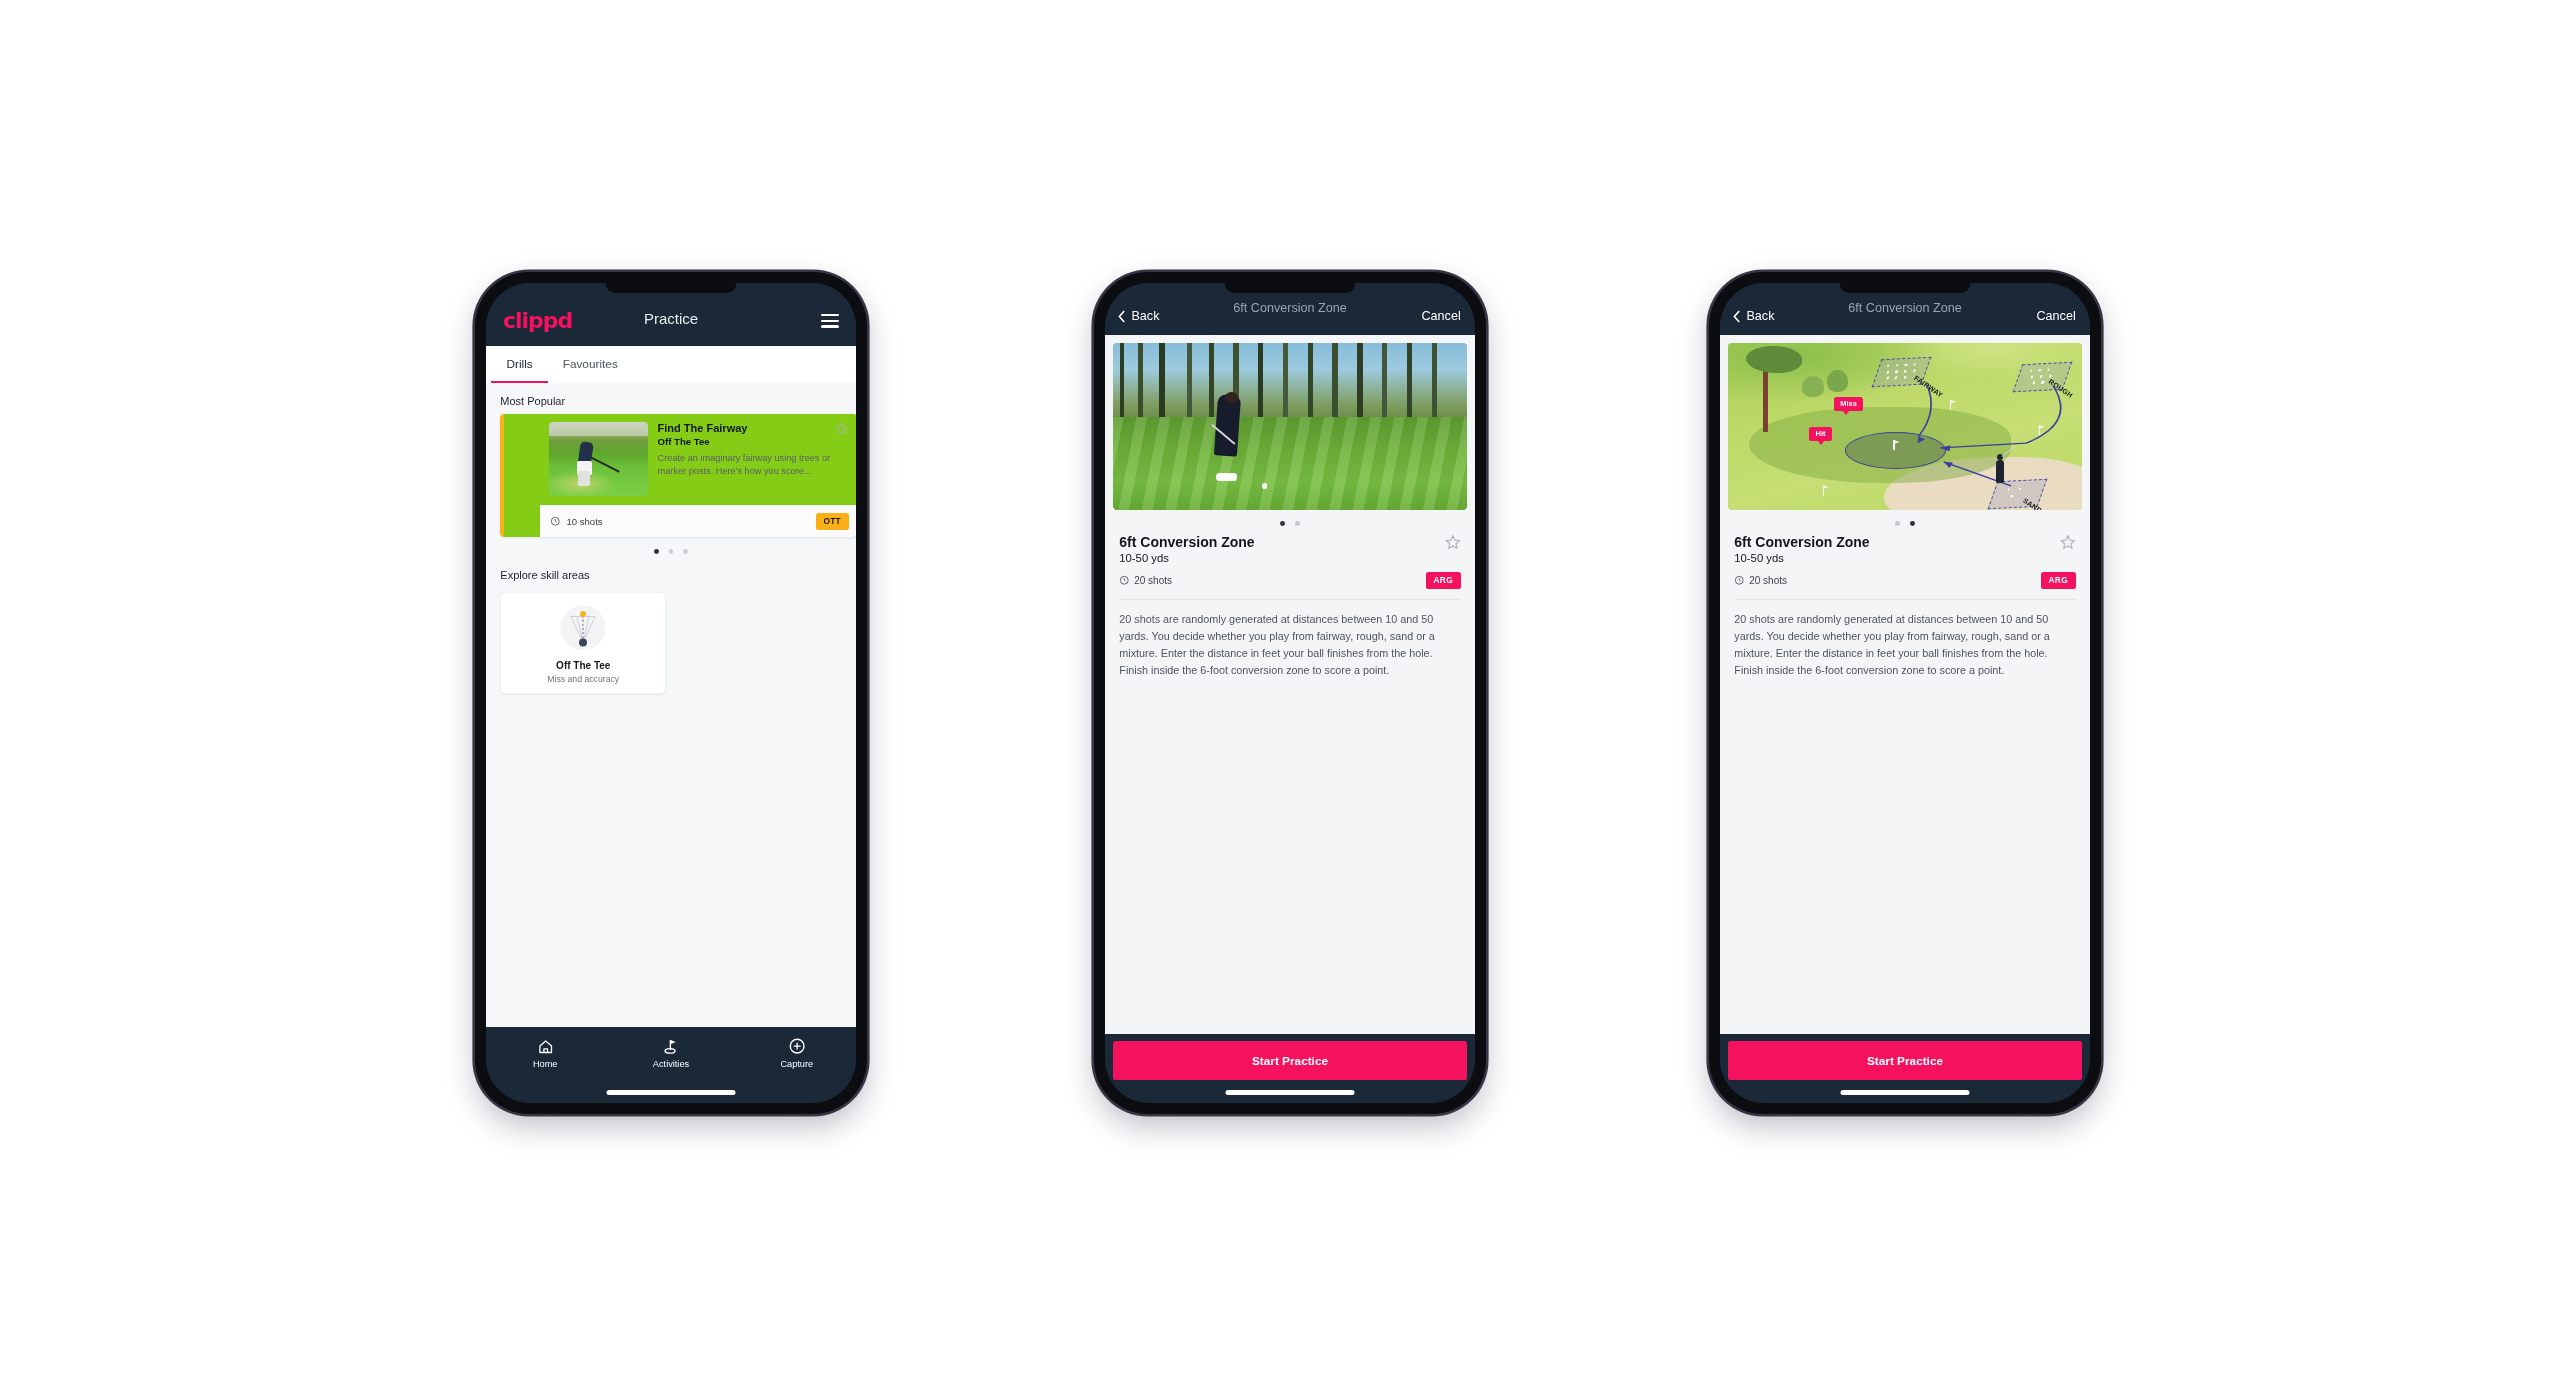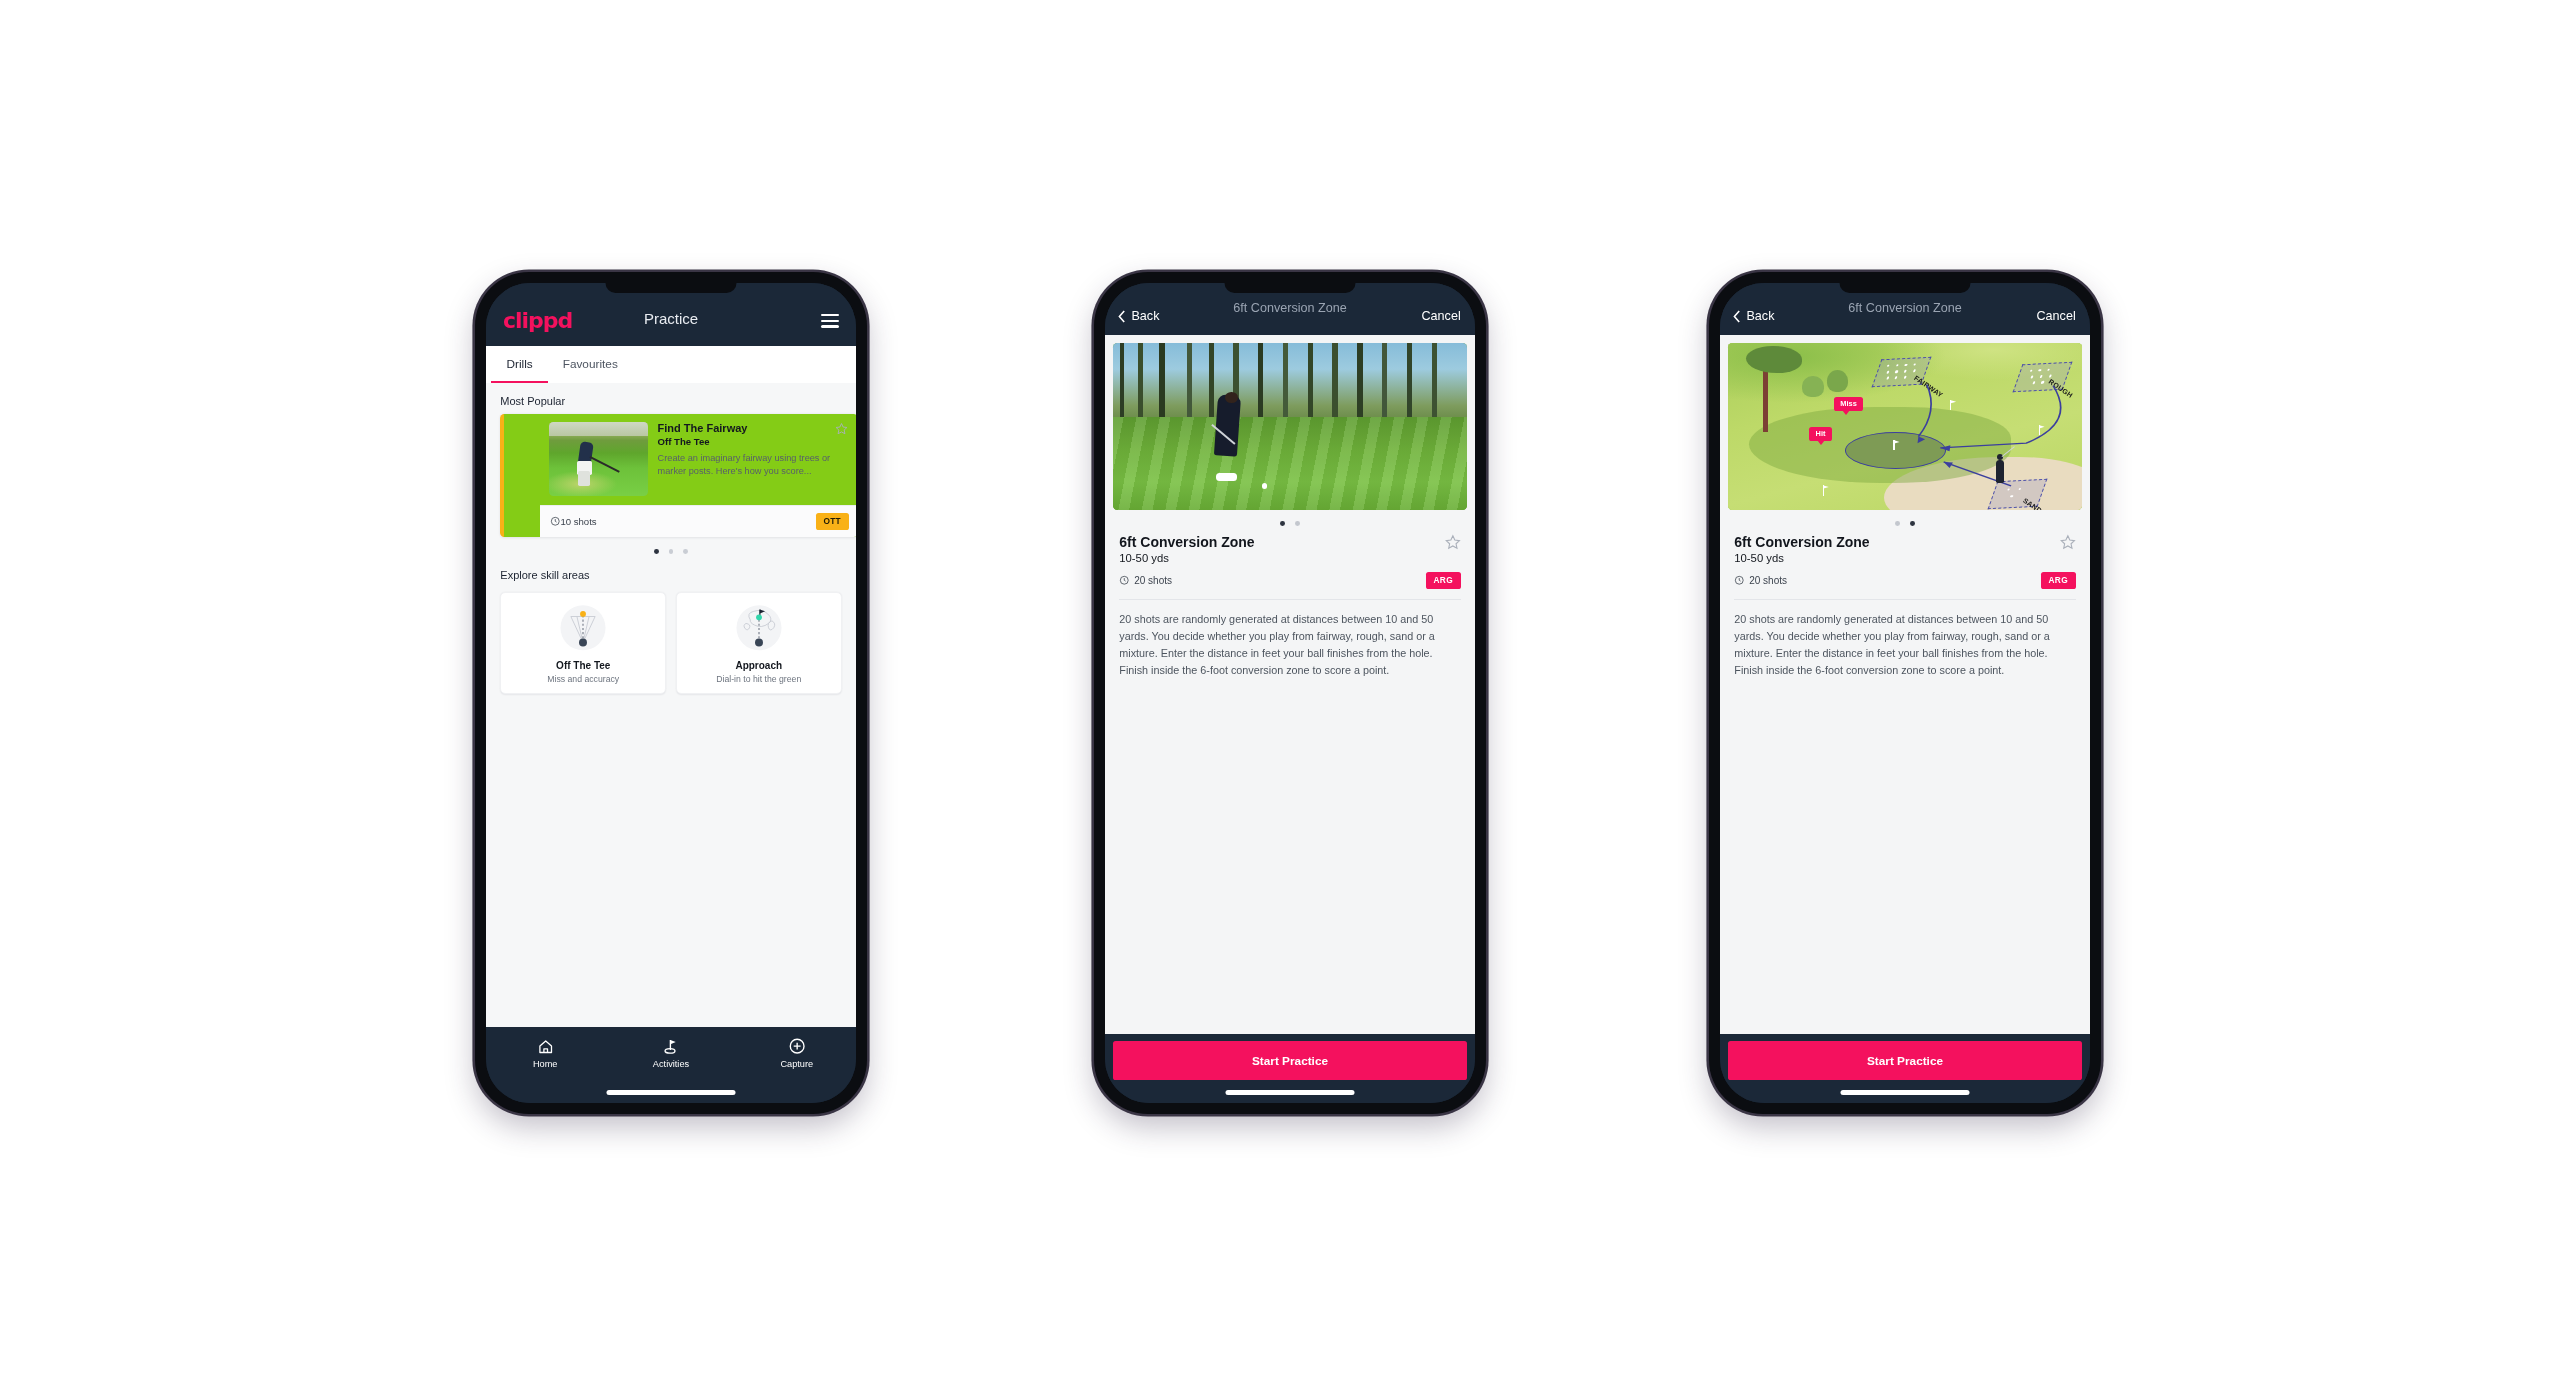--- a/index.html
+++ b/index.html
@@ -144,21 +144,21 @@
   .drill-desc { font-size: 9.2px; line-height: 1.42; color: #585f6b; margin-top: 5.2px; }
   .star {
     width: 13px; height: 13px; flex: 0 0 auto; margin-left: 5.2px;
     color: #aab0ba;
   }
   .drill-foot {
     border-top: 0.9px solid #eceef1;
     display: flex; align-items: center; justify-content: space-between;
     padding: 7px 9.6px; background: #fbfbfc;
   }
-  .shots { display: flex; align-items: center; gap: 0; font-size: 9.6px; color: #3c434e; }
+  .shots { display: flex; align-items: center; gap: 6px; font-size: 9.6px; color: #3c434e; }
   .clock-ico { width: 10.5px; height: 10.5px; }
   .badge {
     font-size: 8.3px; font-weight: 700; color: #1e1a06;
     background: #f9b117; border-radius: 2.6px; padding: 3.5px 7.8px; letter-spacing: 0.3px;
   }
   .badge.arg { background: #f4115e; color: #fff; }
 
   .dots { display: flex; justify-content: center; gap: 9.6px; padding: 12.2px 0 3.5px 0; }
   .dot { width: 4.8px; height: 4.8px; border-radius: 50%; background: #c9cdd4; }
   .dot.on { background: #2d3440; }
@@ -380,37 +380,20 @@
                 <path d="M30 44 L37 14" stroke="#c6cad2" stroke-width="1" fill="none"></path>
                 <path d="M30 44 L30 12" stroke="#6b7280" stroke-width="1.2" stroke-dasharray="2.4 2.4"></path>
                 <circle cx="30" cy="44" r="4.6" fill="#394556"></circle>
                 <circle cx="30" cy="11" r="3.4" fill="#f9b117"></circle>
               </svg>
             </div>
             <div class="skill-name">Off The Tee</div>
             <div class="skill-desc">Miss and accuracy</div>
           </div>
 
-          <div class="skill-card">
-            <div class="skill-ico">
-              <svg width="52" height="51" viewBox="0 0 60 58">
-                <circle cx="30" cy="27" r="26" fill="#f3f4f6"></circle>
-                <path d="M20 18 q-5 -8 4 -10 q10 -3 16 3 q7 6 1 11 q-8 6 -16 2 q-6 -3 -5 -6 z" fill="none" stroke="#c6cad2" stroke-width="1"></path>
-                <path d="M15 22 q-4 2 -1 6 q3 3 5 -1 q2 -4 -4 -5 z" fill="none" stroke="#c6cad2" stroke-width="1"></path>
-                <path d="M45 19 q5 3 2 8 q-4 5 -6 0 q-2 -6 4 -8 z" fill="none" stroke="#c6cad2" stroke-width="1"></path>
-                <path d="M31 14 v-8" stroke="#1b2230" stroke-width="1.3"></path>
-                <path d="M31 6 l6 2 l-6 2.4 z" fill="#1b2230"></path>
-                <path d="M30 44 L30 16" stroke="#6b7280" stroke-width="1.2" stroke-dasharray="2.4 2.4"></path>
-                <circle cx="30" cy="44" r="4.6" fill="#394556"></circle>
-                <circle cx="30" cy="15" r="3.4" fill="#33d6ac"></circle>
-              </svg>
-            </div>
-            <div class="skill-name">Approach</div>
-            <div class="skill-desc">Dial-in to hit the green</div>
-          </div>
 
 
 
         </div>
       </div>
 
       <div class="bottomnav">
         <div class="navitem">
           <div class="ico">
             <svg width="17.4" height="17.4" viewBox="0 0 24 24" fill="none" stroke="#fff" stroke-width="1.8" stroke-linejoin="round">

